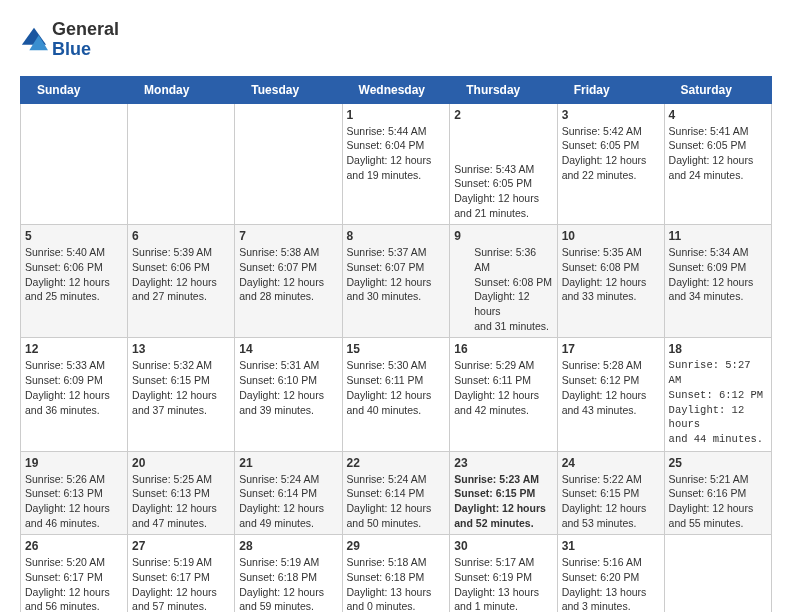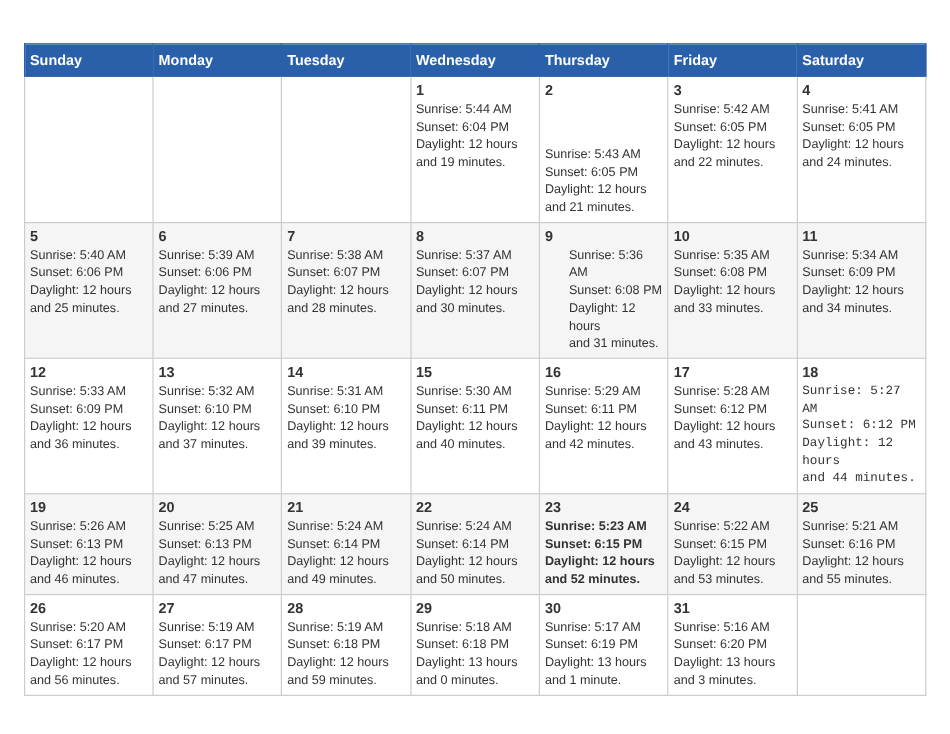--- a/index.html
+++ b/index.html
@@ -46,21 +46,21 @@
       color: #555;
     }
     .calendar {
       width: 100%;
       border-collapse: collapse;
       font-size: 11px;
     }
     .calendar th {
       background-color: #2a5faa;
       color: #fff;
-      padding: 6px 4px;
+      padding: 6px 16px;
       text-align: left;
       font-size: 12px;
       font-weight: bold;
       border: 1px solid #2a5faa;
     }
     .calendar td {
       border: 1px solid #ccc;
       vertical-align: top;
       padding: 4px;
       width: 108px;
@@ -82,20 +82,30 @@
       font-size: 10.5px;
     }
     .empty {
       background: #f9f9f9;
     }
   </style>
 </head>
 <body>
 
 <div class="header">
+  <div class="logo">
+    <svg class="logo-icon" viewBox="0 0 30 30" xmlns="http://www.w3.org/2000/svg">
+      <polygon points="15,2 28,20 2,20" fill="#1a56a0"></polygon>
+      <polygon points="20,10 30,26 10,26" fill="#3a8fd0"></polygon>
+    </svg>
+    <div class="logo-text">
+      <div class="logo-general">General</div>
+      <div class="logo-blue">Blue</div>
+    </div>
+  </div>
   <div class="title-block">
   </div>
 </div>
 
 <table class="calendar">
   <thead>
     <tr>
     <th>Sunday</th>
         <th>Monday</th>
         <th>Tuesday</th>
@@ -194,21 +204,21 @@
         <td>
           <div class="day-number">12</div>
           <div class="day-text" style="white-space: pre-line;">Sunrise: 5:33 AM
 Sunset: 6:09 PM
 Daylight: 12 hours
 and 36 minutes.</div>
         </td>
         <td>
           <div class="day-number">13</div>
           <div class="day-text" style="white-space: pre-line;">Sunrise: 5:32 AM
-Sunset: 6:10 PM
+Sunset: 6:15 PM
 Daylight: 12 hours
 and 37 minutes.</div>
         </td>
         <td>
           <div class="day-number">14</div>
           <div class="day-text" style="white-space: pre-line;">Sunrise: 5:31 AM
 Sunset: 6:10 PM
 Daylight: 12 hours
 and 39 minutes.</div>
         </td>

